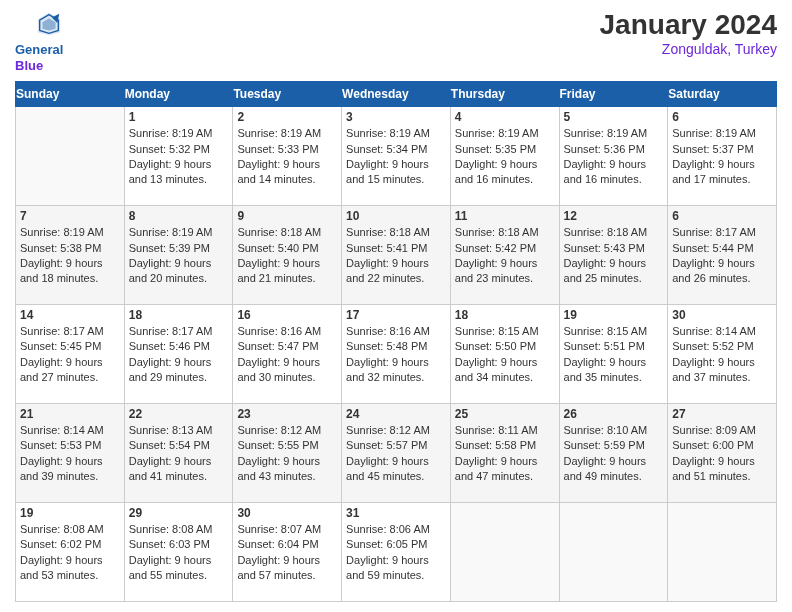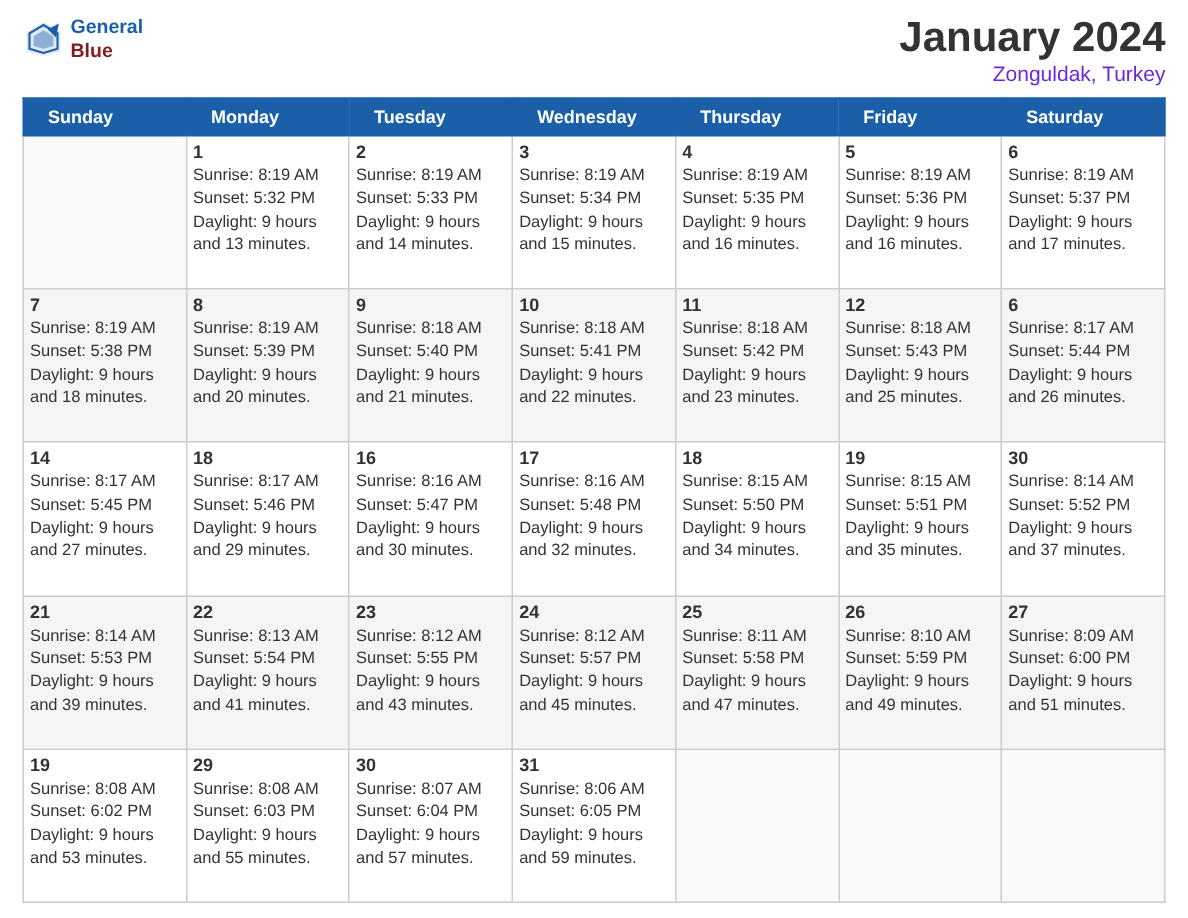--- a/index.html
+++ b/index.html
@@ -18,22 +18,23 @@
       flex-direction: column;
     }
     .header {
       display: flex;
       justify-content: space-between;
       align-items: flex-start;
       margin-bottom: 8px;
     }
     .logo {
       display: flex;
-      align-items: center;
+      align-items: flex-end;
       gap: 4px;
+      flex-direction: column;
     }
     .logo-text {
       font-size: 13px;
       font-weight: bold;
       color: #333;
       line-height: 1.2;
     }
     .logo-text span {
       color: #1a5fa8;
     }
@@ -59,21 +60,21 @@
       border: 1px solid #ccc;
       border-collapse: collapse;
       width: 100%;
       table-layout: fixed;
     }
     .calendar th {
       background-color: #1a5fa8;
       color: #fff;
       font-size: 12px;
       font-weight: bold;
-      padding: 5px 16px;
+      padding: 5px 0;
       border: 1px solid #1a5fa8;
       text-align: left;
     }
     .calendar td {
       border: 1px solid #ccc;
       vertical-align: top;
       padding: 3px 4px;
       font-size: 9.5px;
       color: #333;
       height: 82px;
@@ -103,21 +104,21 @@
   <div class="header">
     <div class="logo">
       <svg class="logo-icon" viewBox="0 0 30 30">
         <polygon points="15,3 27,10 27,24 15,27 3,24 3,10" fill="#1a5fa8" opacity="0.15"></polygon>
         <polygon points="15,5 25,11 25,22 15,25 5,22 5,11" fill="none" stroke="#1a5fa8" stroke-width="1.5"></polygon>
         <polygon points="15,9 22,13 22,20 15,22 8,20 8,13" fill="#1a5fa8" opacity="0.4"></polygon>
         <path d="M18,8 L26,4 L24,14 Z" fill="#1a5fa8"></path>
       </svg>
       <div class="logo-text">
         <div><span>General</span></div>
-        <div style="color:#7f1d1d">Blue</div>
+        <div style="color:#6d28d9">Blue</div>
       </div>
     </div>
     <div class="title-block">
       <div class="month-title">January 2024</div>
       <div class="subtitle">Zonguldak, Turkey</div>
     </div>
   </div>
 
   <table class="calendar">
     <thead>

